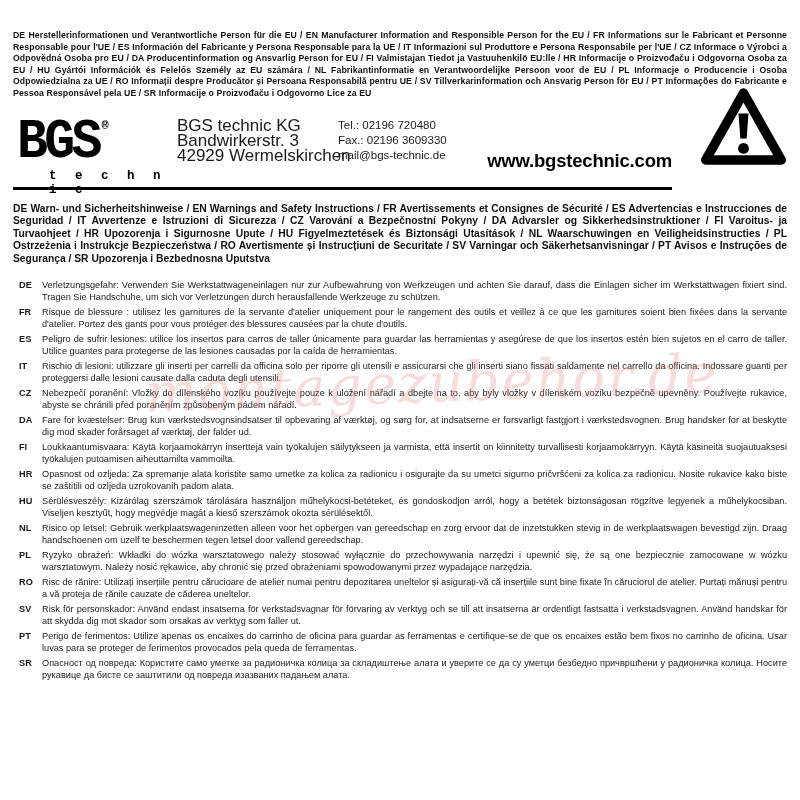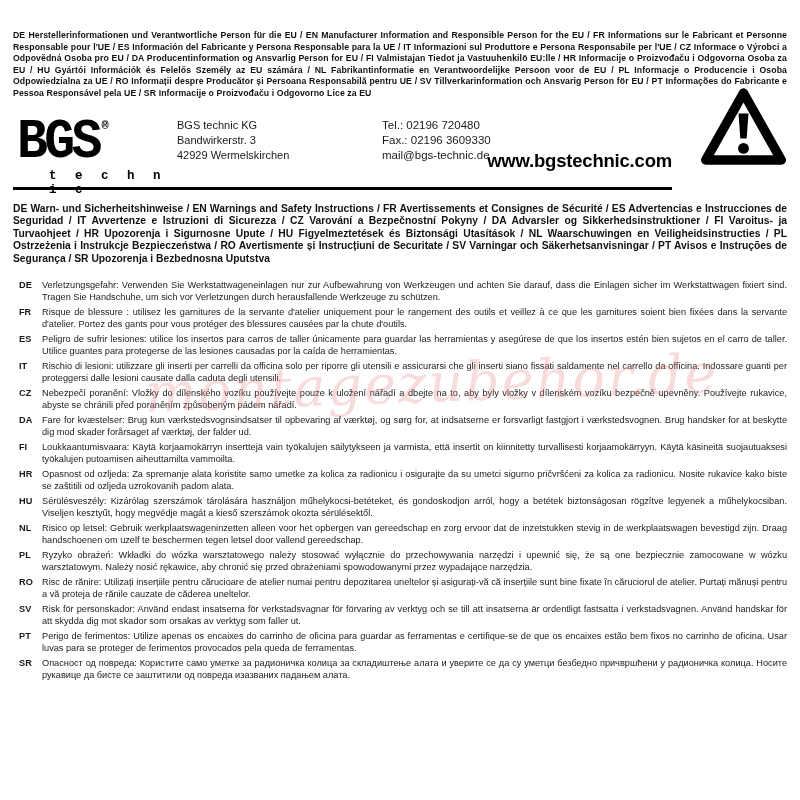--- a/index.html
+++ b/index.html
@@ -12,22 +12,22 @@
   .hdr2{font-size:10.3px;font-weight:bold;line-height:12.4px;text-align:justify;
         margin-top:13px;color:#111;}
 
   .brandrow{position:relative;height:74px;margin-top:5px;}
   .logo{position:absolute;left:4px;top:-4px;width:150px;font-family:Liberation Mono, monospace;}
   .logo-main{font-weight:900;font-size:56px;line-height:52px;letter-spacing:-4px;
              transform:scaleX(0.92);transform-origin:left;white-space:nowrap;color:#000;}
   .logo-reg{font-size:13px;vertical-align:28px;letter-spacing:0;margin-left:3px;}
   .logo-sub{font-weight:bold;font-size:12.5px;letter-spacing:5.5px;margin-left:32px;
             margin-top:1px;color:#000;}
-  .addr{position:absolute;left:164px;top:14px;font-size:11px;line-height:15px;}
-  .contact{position:absolute;left:325px;top:14px;font-size:11.5px;line-height:15px;margin-left:44px;}
+  .addr{position:absolute;left:164px;top:14px;font-size:17px;line-height:15px;}
+  .contact{position:absolute;left:325px;top:14px;font-size:11.5px;line-height:15px;}
   .website{position:absolute;right:115px;bottom:6px;font-weight:bold;font-size:18.5px;
            letter-spacing:-0.2px;color:#000;}
 
   .divider{height:3px;background:#000;width:659px;margin-top:9px;}
 
   .tri{position:absolute;left:699px;top:87px;width:89px;height:79px;}
 
   .warnlist{margin-top:14px;}
   .warnrow{display:flex;margin-bottom:2.4px;}
   .wcode{flex:0 0 29px;font-weight:bold;font-size:9.2px;line-height:12.3px;padding-left:6px;

